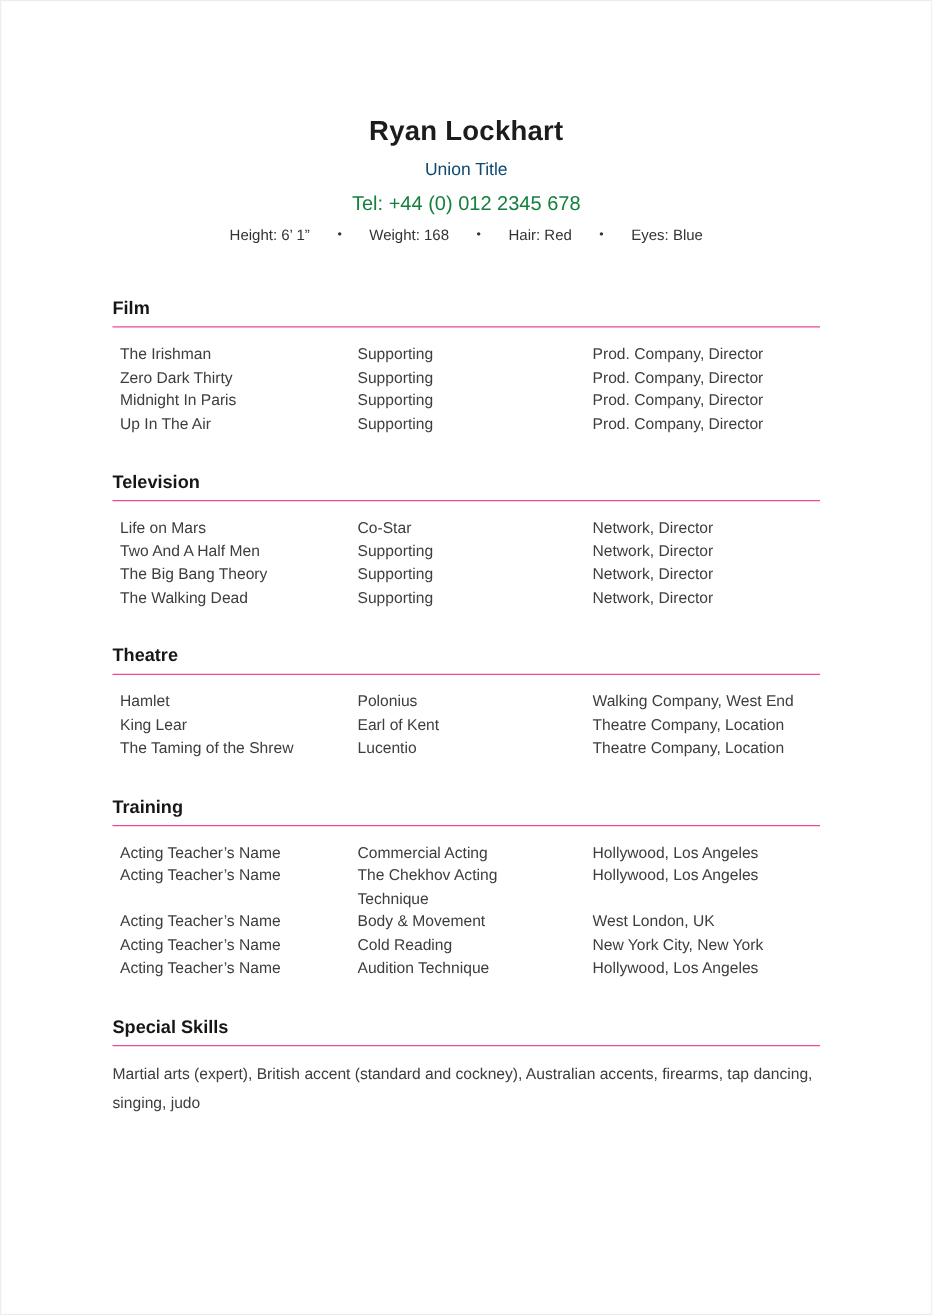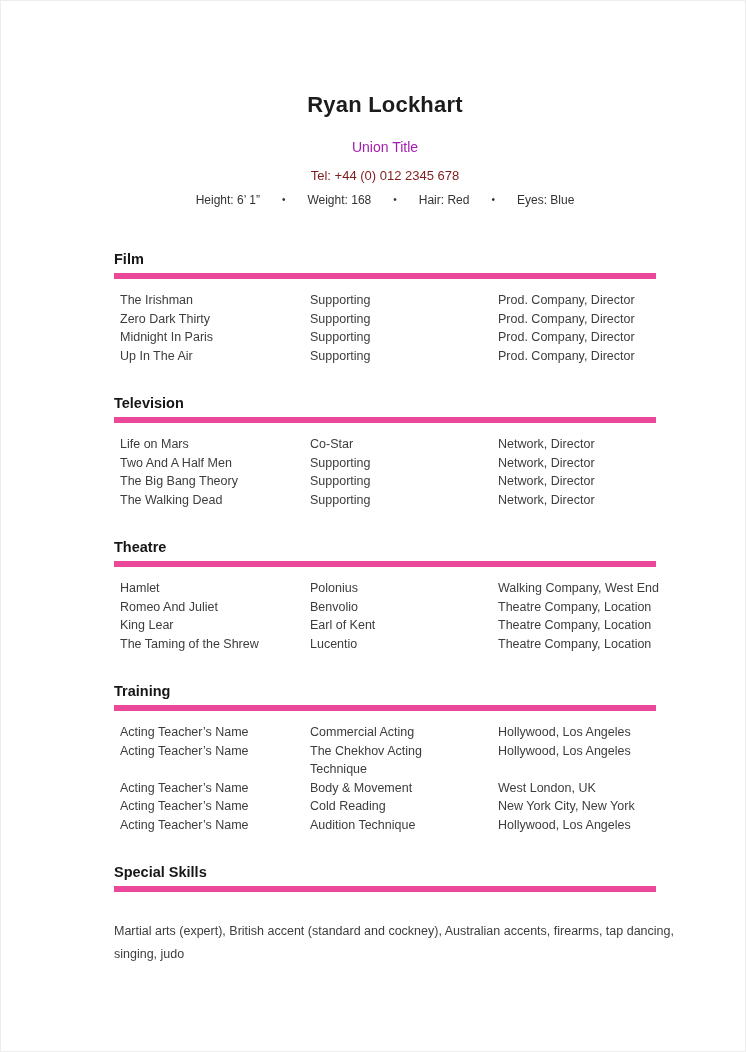--- a/index.html
+++ b/index.html
@@ -7,46 +7,45 @@
   body {
     font-family: "Liberation Sans", "DejaVu Sans", sans-serif;
     width: 746px;
   }
   .page {
     width: 746px;
     min-height: 1052px;
     background: #ffffff;
     box-shadow: inset 0 0 0 1px #ededed;
     overflow: hidden;
-    padding-left: 24px;
   }
   .content {
     padding: 0 90px;
   }
 
   
   .header { padding-top: 91px; text-align: center; }
   .name {
     font-size: 22px;
     line-height: 28px;
     font-weight: 700;
     color: #1c1c1c;
     letter-spacing: 0.2px;
   }
   .union-title {
-    margin-top: 19px;
+    margin-top: 7px;
     font-size: 14px;
     line-height: 19px;
-    color: #a21caf;
+    color: #0c4a6e;
   }
   .phone {
     margin-top: 9px;
-    font-size: 13px;
+    font-size: 16px;
     line-height: 19px;
-    color: #7f1d1d;
+    color: #15803d;
   }
   .stats {
     margin-top: 7px;
     display: flex;
     justify-content: center;
     align-items: center;
     gap: 22px;
     font-size: 12px;
     line-height: 16px;
     color: #333333;
@@ -59,21 +58,21 @@
   
   .sections { margin-top: 42px; }
   section { margin-top: 29px; }
   section:first-of-type { margin-top: 0; }
   .section-heading {
     font-size: 14.5px;
     line-height: 19px;
     font-weight: 700;
     color: #161616;
     padding-bottom: 4px;
-    border-bottom: 6px solid #ec4899;
+    border-bottom: 1px solid #ec4899;
   }
   table.credits {
     margin-top: 12px;
     margin-left: 6px;
     width: 560px;
     border-collapse: collapse;
     table-layout: fixed;
   }
   table.credits col.c1 { width: 190px; }
   table.credits col.c2 { width: 188px; }
@@ -81,21 +80,21 @@
     vertical-align: top;
     font-size: 12.5px;
     line-height: 18.5px;
     color: #3d3d3d;
     padding: 0;
     overflow: hidden;
   }
   table.credits td.c2 { padding-right: 28px; }
 
   .skills-text {
-    margin-top: 28px;
+    margin-top: 11px;
     font-size: 12.5px;
     line-height: 23px;
     color: #3d3d3d;
     width: 566px;
   }
 </style>
 </head>
 <body>
 
 <div class="page">
@@ -192,25 +191,20 @@
               <col class="c2">
               <col class="c3">
             </colgroup>
           <tbody>
             <tr>
               <td class="c1">Hamlet</td>
               <td class="c2">Polonius</td>
               <td class="c3">Walking Company, West End</td>
             </tr>
             <tr>
-              <td class="c1">Romeo And Juliet</td>
-              <td class="c2">Benvolio</td>
-              <td class="c3">Theatre Company, Location</td>
-            </tr>
-            <tr>
               <td class="c1">King Lear</td>
               <td class="c2">Earl of Kent</td>
               <td class="c3">Theatre Company, Location</td>
             </tr>
             <tr>
               <td class="c1">The Taming of the Shrew</td>
               <td class="c2">Lucentio</td>
               <td class="c3">Theatre Company, Location</td>
             </tr>
           </tbody>

